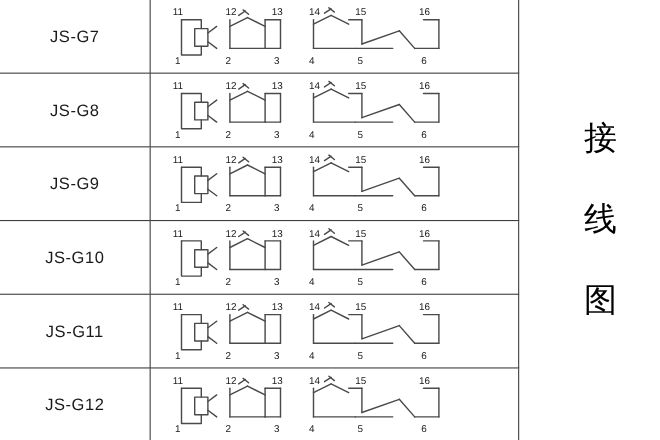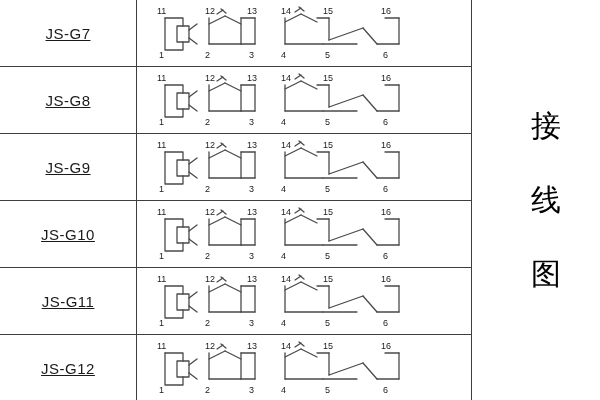--- a/index.html
+++ b/index.html
@@ -26,21 +26,20 @@
     border-collapse: collapse;
     table-layout: fixed;
   }
   #wiring-table td {
     border: 1px solid #3f3f3f;
     padding: 0;
     vertical-align: middle;
   }
   #wiring-table tr td:first-child {
     border-left: none;
-    text-decoration: underline;
   }
   #wiring-table tr:first-child td {
     border-top: none;
   }
   #wiring-table tr:last-child td {
     border-bottom: none;
   }
   .model-cell {
     width: 136px;
     text-align: center;

